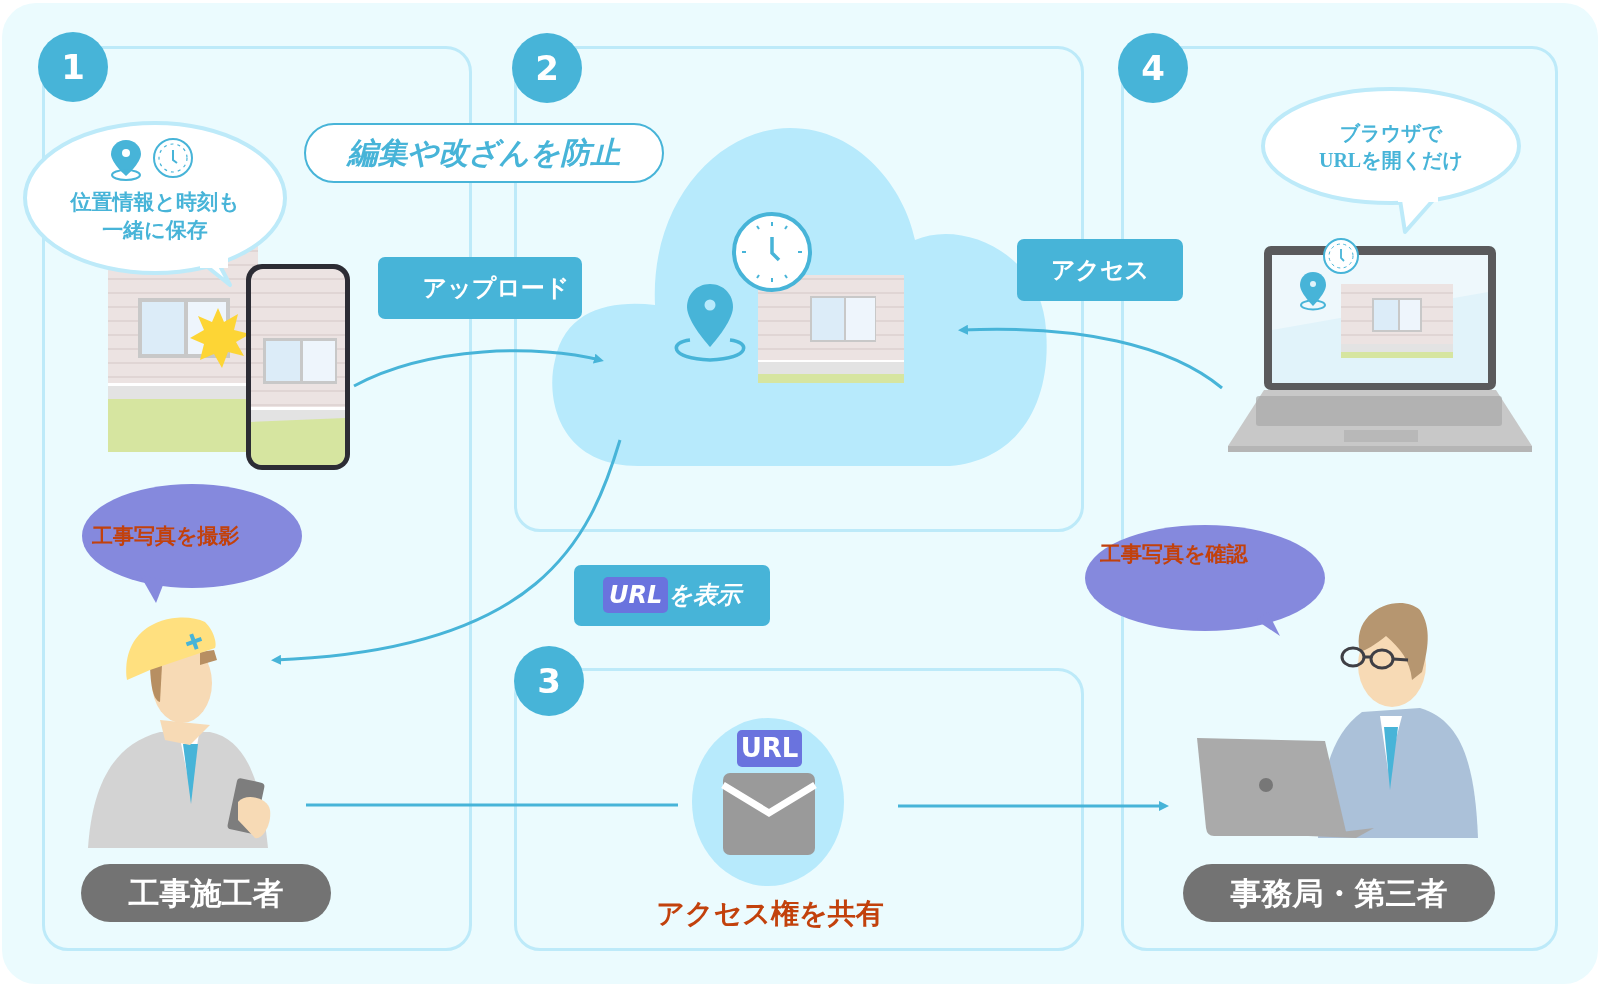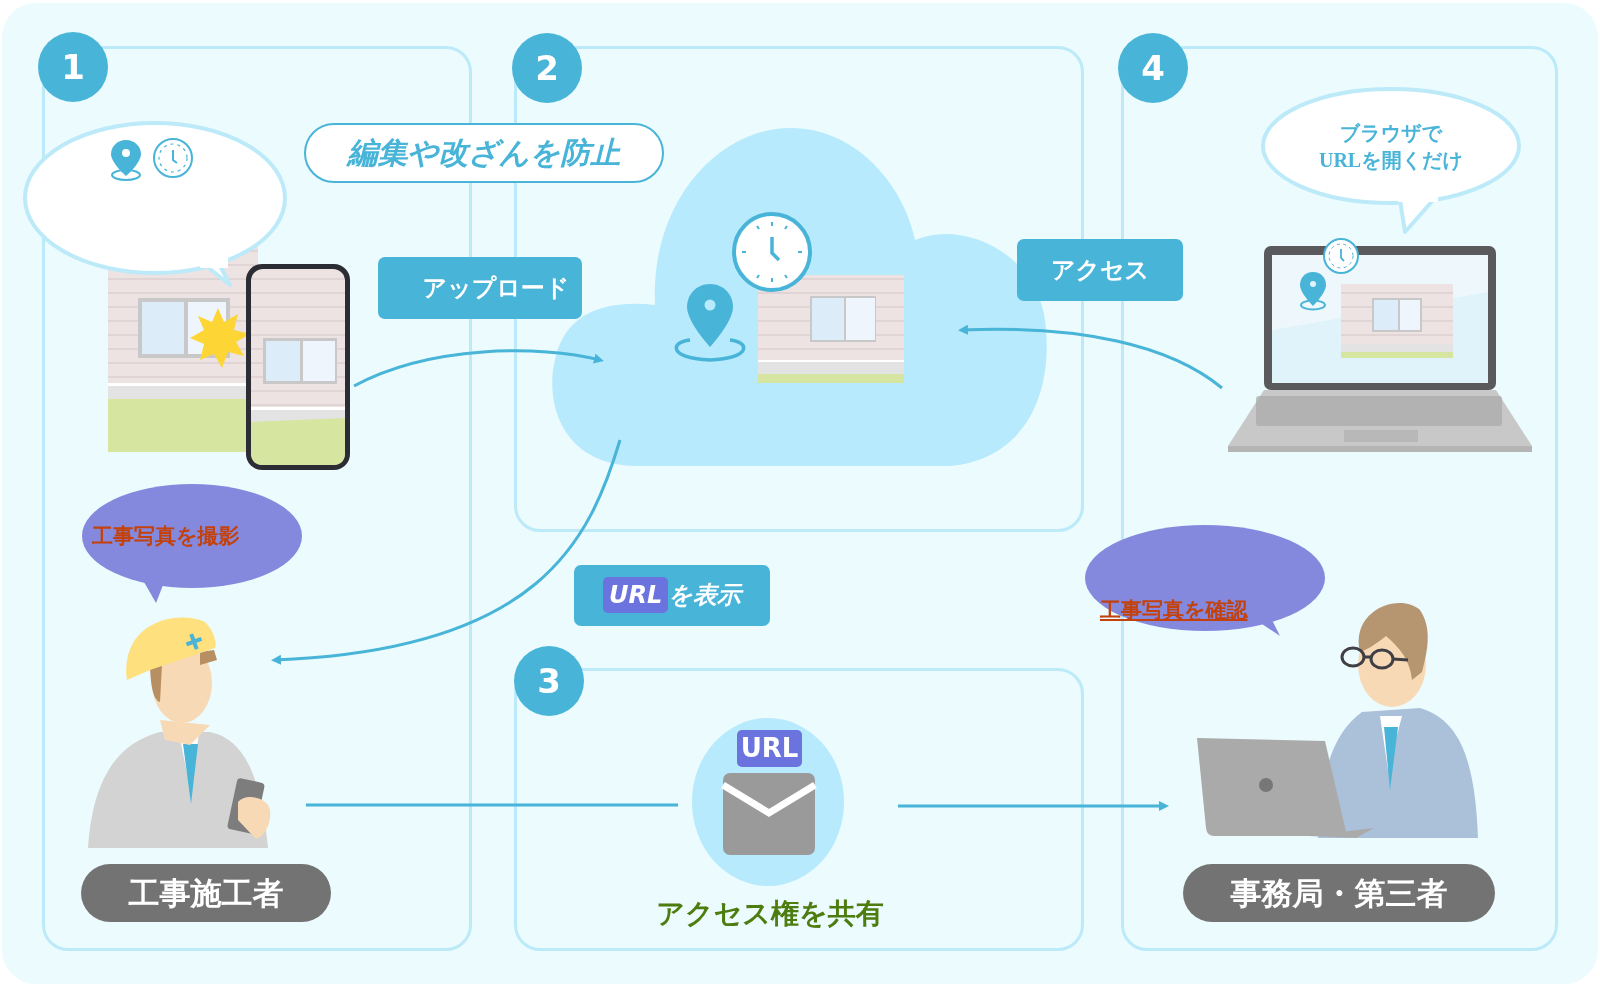--- a/index.html
+++ b/index.html
@@ -13,21 +13,21 @@
   .tag { position: absolute; background: #47b4d8; color: #fff; font-weight: bold; border-radius: 7px;
          font-size: 24px; text-align: center; box-sizing: border-box; }
   .pill-outline { position: absolute; background: #fff; border: 2px solid #47b4d8; border-radius: 34px;
          color: #47b4d8; font-weight: bold; font-size: 30px; text-align: center; box-sizing: border-box; font-style: italic; }
   .role { position: absolute; background: #737373; color: #fff; font-weight: bold; font-size: 31px;
           border-radius: 30px; text-align: center; height: 58px; line-height: 58px; }
   .bubble-text { position: absolute; color: #47b4d8; font-weight: bold; text-align: center; }
   .bubble-text-white { position: absolute; color: #c2410c; font-weight: bold; font-size: 21px; }
   .url-chip { display: inline-block; background: #6a73de; color: #fff; border-radius: 5px; padding: 0 6px; }
   svg.layer { position: absolute; left: 0; top: 0; }
-  .caption { position: absolute; font-weight: bold; color: #4d7c0f; font-size: 28px; text-align: center; }
+  .caption { position: absolute; font-weight: bold; color: #c2410c; font-size: 28px; text-align: center; }
 </style>
 </head>
 <body>
 
 <div class="frame"></div>
 
 <div class="panel" style="left:42px;top:46px;width:430px;height:905px;"></div>
 <div class="panel" style="left:514px;top:46px;width:570px;height:486px;"></div>
 <div class="panel" style="left:514px;top:668px;width:570px;height:283px;"></div>
 <div class="panel" style="left:1121px;top:46px;width:437px;height:905px;"></div>
@@ -201,33 +201,35 @@
   <line x1="306" y1="805" x2="678" y2="805" stroke="#47b4d8" stroke-width="3"></line>
   <line x1="898" y1="806" x2="1165" y2="806" stroke="#47b4d8" stroke-width="3" marker-end="url(#ah)"></line>
 </svg>
 
 <div class="num" style="left:38px;top:32px;">1</div>
 <div class="num" style="left:512px;top:33px;">2</div>
 <div class="num" style="left:514px;top:646px;">3</div>
 <div class="num" style="left:1118px;top:33px;">4</div>
 
 <div class="bubble-text" style="left:40px;top:188px;width:230px;font-size:21px;line-height:28px;">
+  <div>位置情報と時刻も</div>
+  <div>一緒に保存</div>
 </div>
 <div class="bubble-text-white" style="left:92px;top:522px;width:200px;">工事写真を撮影</div>
 <div class="role" style="left:81px;top:864px;width:250px;">工事施工者</div>
 
 <div class="pill-outline" style="left:304px;top:123px;width:360px;height:60px;line-height:56px;">編集や改ざんを防止</div>
 <div class="tag" style="left:378px;top:257px;width:204px;height:62px;line-height:62px;padding-left:32px;">アップロード</div>
 <div class="tag" style="left:1017px;top:239px;width:166px;height:62px;line-height:62px;">アクセス</div>
 
 <div class="tag" style="left:574px;top:565px;width:196px;height:61px;line-height:61px;font-style:italic;">
   <span class="url-chip" style="line-height:36px;">URL</span><span>を表示</span>
 </div>
 
 <div style="position:absolute;left:737px;top:730px;width:65px;height:37px;line-height:37px;background:#6a73de;color:#fff;font-weight:bold;font-size:26px;text-align:center;border-radius:5px;">URL</div>
 <div class="caption" style="left:640px;top:895px;width:260px;">アクセス権を共有</div>
 
 <div class="bubble-text" style="left:1280px;top:120px;width:222px;font-size:20px;line-height:27px;font-family:Liberation Serif, serif;">
   <div>ブラウザで</div>
   <div>URLを開くだけ</div>
 </div>
-<div class="bubble-text-white" style="left:1100px;top:596px;width:210px;text-decoration:underline;">工事写真を確認</div>
+<div class="bubble-text-white" style="left:1100px;top:540px;width:210px;">工事写真を確認</div>
 <div class="role" style="left:1183px;top:864px;width:312px;">事務局・第三者</div>
 
 </body></html>

